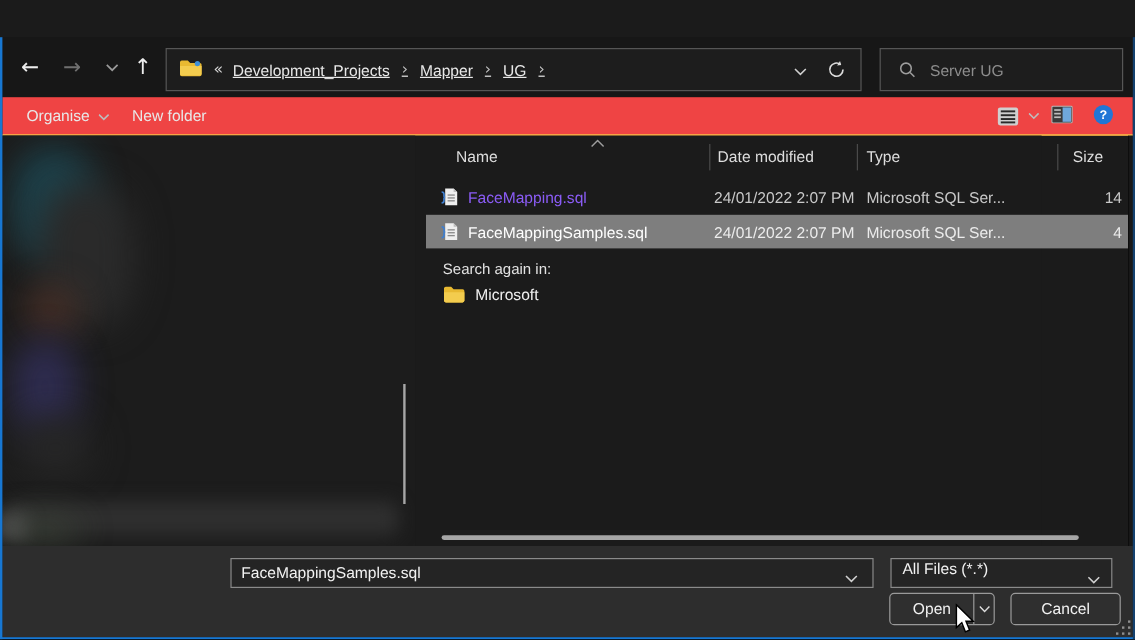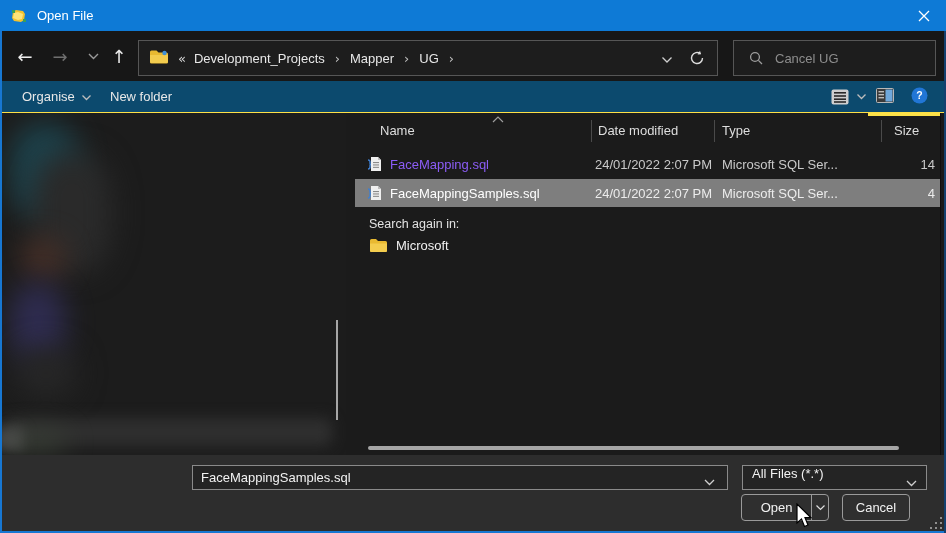--- a/index.html
+++ b/index.html
@@ -20,30 +20,30 @@
   .titlebar .title{margin-left:10px;color:#fff;font-size:13px;}
   .close-btn{position:absolute;right:0;top:0;width:45px;height:31px;display:flex;align-items:center;justify-content:center;background:transparent;border:0;cursor:default;}
   
   .navrow{position:absolute;left:2px;top:31px;width:942px;height:50px;background:#171717;}
   .navbtn{position:absolute;top:0;height:50px;width:30px;display:flex;align-items:center;justify-content:center;
     font-family:"DejaVu Sans",sans-serif;font-size:18px;color:#ededed;}
   .navbtn.dim{color:#6f6f6f;}
   .addressbar{position:absolute;left:136px;top:9px;width:580px;height:36px;background:#1d1d1d;border:1px solid #565656;box-sizing:border-box;display:flex;align-items:center;}
   .addressbar .crumb-folder{margin-left:10px;}
   .addressbar .guillemet{margin-left:9px;color:#d8d8d8;font-family:"DejaVu Sans",sans-serif;}
-  .crumbs{display:flex;align-items:flex-end;margin-left:8px;white-space:nowrap;}
+  .crumbs{display:flex;align-items:flex-end;margin-left:8px;white-space:nowrap;text-decoration:underline;}
   .crumb{color:#e8e8e8;}
   .crumb-sep{color:#c0c0c0;margin:0 10px;font-family:"DejaVu Sans",sans-serif;}
   .addr-chevron{position:absolute;right:44px;top:11px;}
   .addr-refresh{position:absolute;right:12px;top:9px;}
   .searchbox{position:absolute;left:731px;top:9px;width:203px;height:36px;background:#1d1d1d;border:1px solid #565656;box-sizing:border-box;display:flex;align-items:center;}
   .searchbox .placeholder{color:#8d8d8d;margin-left:12px;}
   .searchbox svg{margin-left:15px;}
   
-  .toolbar{position:absolute;left:2px;top:81px;width:942px;height:31px;background:#0c4a6e;border-bottom:4px solid #fde047;box-sizing:content-box;}
+  .toolbar{position:absolute;left:2px;top:81px;width:942px;height:31px;background:#ef4444;border-bottom:1px solid #fde047;box-sizing:content-box;}
   .tbtn{position:absolute;top:0;height:31px;display:flex;align-items:center;color:#e8e8e8;}
   .tbtn .chev{margin-left:7px;}
   .tool-icons{position:absolute;right:0;top:0;height:31px;display:flex;align-items:center;}
   .tool-icons > *{margin-right:0;}
   
   .main{position:absolute;left:2px;top:113px;width:866px;height:342px;background:#1b1b1b;}
   .leftpane{position:absolute;left:0;top:0;width:344px;height:342px;background:#1c1c1c;overflow:hidden;}
   .blob{position:absolute;filter:blur(14px);border-radius:40%;}
   .lp-scroll{position:absolute;left:334px;top:207px;width:2px;height:100px;background:#a6a6a6;}
   .lp-bottombar{position:absolute;left:0px;top:305px;width:330px;height:28px;background:#2f2f2f;filter:blur(7px);border-radius:8px;}
@@ -76,47 +76,31 @@
     font-size:13px;padding:0 24px 0 8px;}
   .fn-chev{position:absolute;left:702px;top:19px;pointer-events:none;}
   .ftype{position:absolute;left:740px;top:10px;width:185px;height:25px;box-sizing:border-box;background:#242424;border:1px solid #8a8a8a;display:flex;align-items:flex-start;color:#f2f2f2;}
   .ftype span{margin-left:9px;}
   .ftype .chev{position:absolute;right:9px;top:9px;}
   .btn{position:absolute;top:39px;height:27px;box-sizing:border-box;background:#2f2f2f;border:1px solid #9a9a9a;border-radius:4px;color:#f2f2f2;font-size:13px;display:flex;align-items:center;justify-content:center;font-family:"Liberation Sans","DejaVu Sans",sans-serif;}
   .open-split{left:739px;width:88px;padding:0;}
   .open-main{width:70px;text-align:center;}
   .open-divider{width:1px;height:25px;background:#9a9a9a;}
   .open-arrow{width:16px;display:flex;align-items:center;justify-content:center;}
-  .cancel-btn{left:840px;width:68px;}
+  .cancel-btn{left:840px;width:92px;}
   
   .cursor{position:absolute;left:793px;top:503px;z-index:60;}
   .grip{position:absolute;right:4px;bottom:4px;width:12px;height:12px;z-index:55;}
   .grip i{position:absolute;width:2px;height:2px;background:#8f8f8f;}
 </style>
 </head>
 <body>
 
 <div class="window">
 
-  <div class="titlebar">
-    <span class="app-icon">
-      <svg width="16" height="16" viewBox="0 0 16 16">
-        <path d="M2 4 l3 -2 7 1 2 3 -1 6 -3 2 -7 -1 -2 -3 z" fill="#f2c230"></path>
-        <path d="M3 5 l4 -1 5 2 -1 5 -4 1 -5 -2 z" fill="#fde47a"></path>
-        <rect x="1" y="2" width="3" height="3" fill="#37a05a"></rect>
-        <rect x="12" y="11" width="3" height="3" fill="#37a05a"></rect>
-      </svg>
-    </span>
-    <span class="title">Open File</span>
-    <button class="close-btn">
-      <svg width="12" height="12" viewBox="0 0 12 12">
-          <path d="M1 1 L11 11 M11 1 L1 11" stroke="#fff" stroke-width="1.3"></path>
-        </svg>
-    </button>
-  </div>
 
   <div class="navrow">
     <span class="navbtn" style="left:8px">←</span>
     <span class="navbtn dim" style="left:43px">→</span>
     <span class="navbtn dim" style="left:76px">
       <svg width="11" height="7" viewBox="0 0 11 7">
           <path d="M1 1 L5.5 5.5 L10 1" fill="none" stroke="#9a9a9a" stroke-width="1.4"></path>
         </svg>
     </span>
     <span class="navbtn" style="left:102px">↑</span>
@@ -149,21 +133,21 @@
           <path d="M11 0.8 L12 4.2 L8.6 4.6 Z" fill="#dcdcdc"></path>
         </svg>
       </span>
     </div>
 
     <div class="searchbox">
       <svg width="14" height="14" viewBox="0 0 14 14">
         <circle cx="6" cy="6" r="4.4" fill="none" stroke="#9d9d9d" stroke-width="1.3"></circle>
         <path d="M9.4 9.4 L13 13" stroke="#9d9d9d" stroke-width="1.3"></path>
       </svg>
-      <span class="placeholder">Cancel UG</span>
+      <span class="placeholder">Server UG</span>
     </div>
   </div>
 
   <div class="toolbar">
     <div class="tbtn" style="left:20px">
       <span>Organise</span>
       <span class="chev">
         <svg width="9" height="6" viewBox="0 0 9 6">
             <path d="M0.5 0.5 L4.5 4.5 L8.5 0.5" fill="none" stroke="#bdbdbd" stroke-width="1.3"></path>
           </svg>

